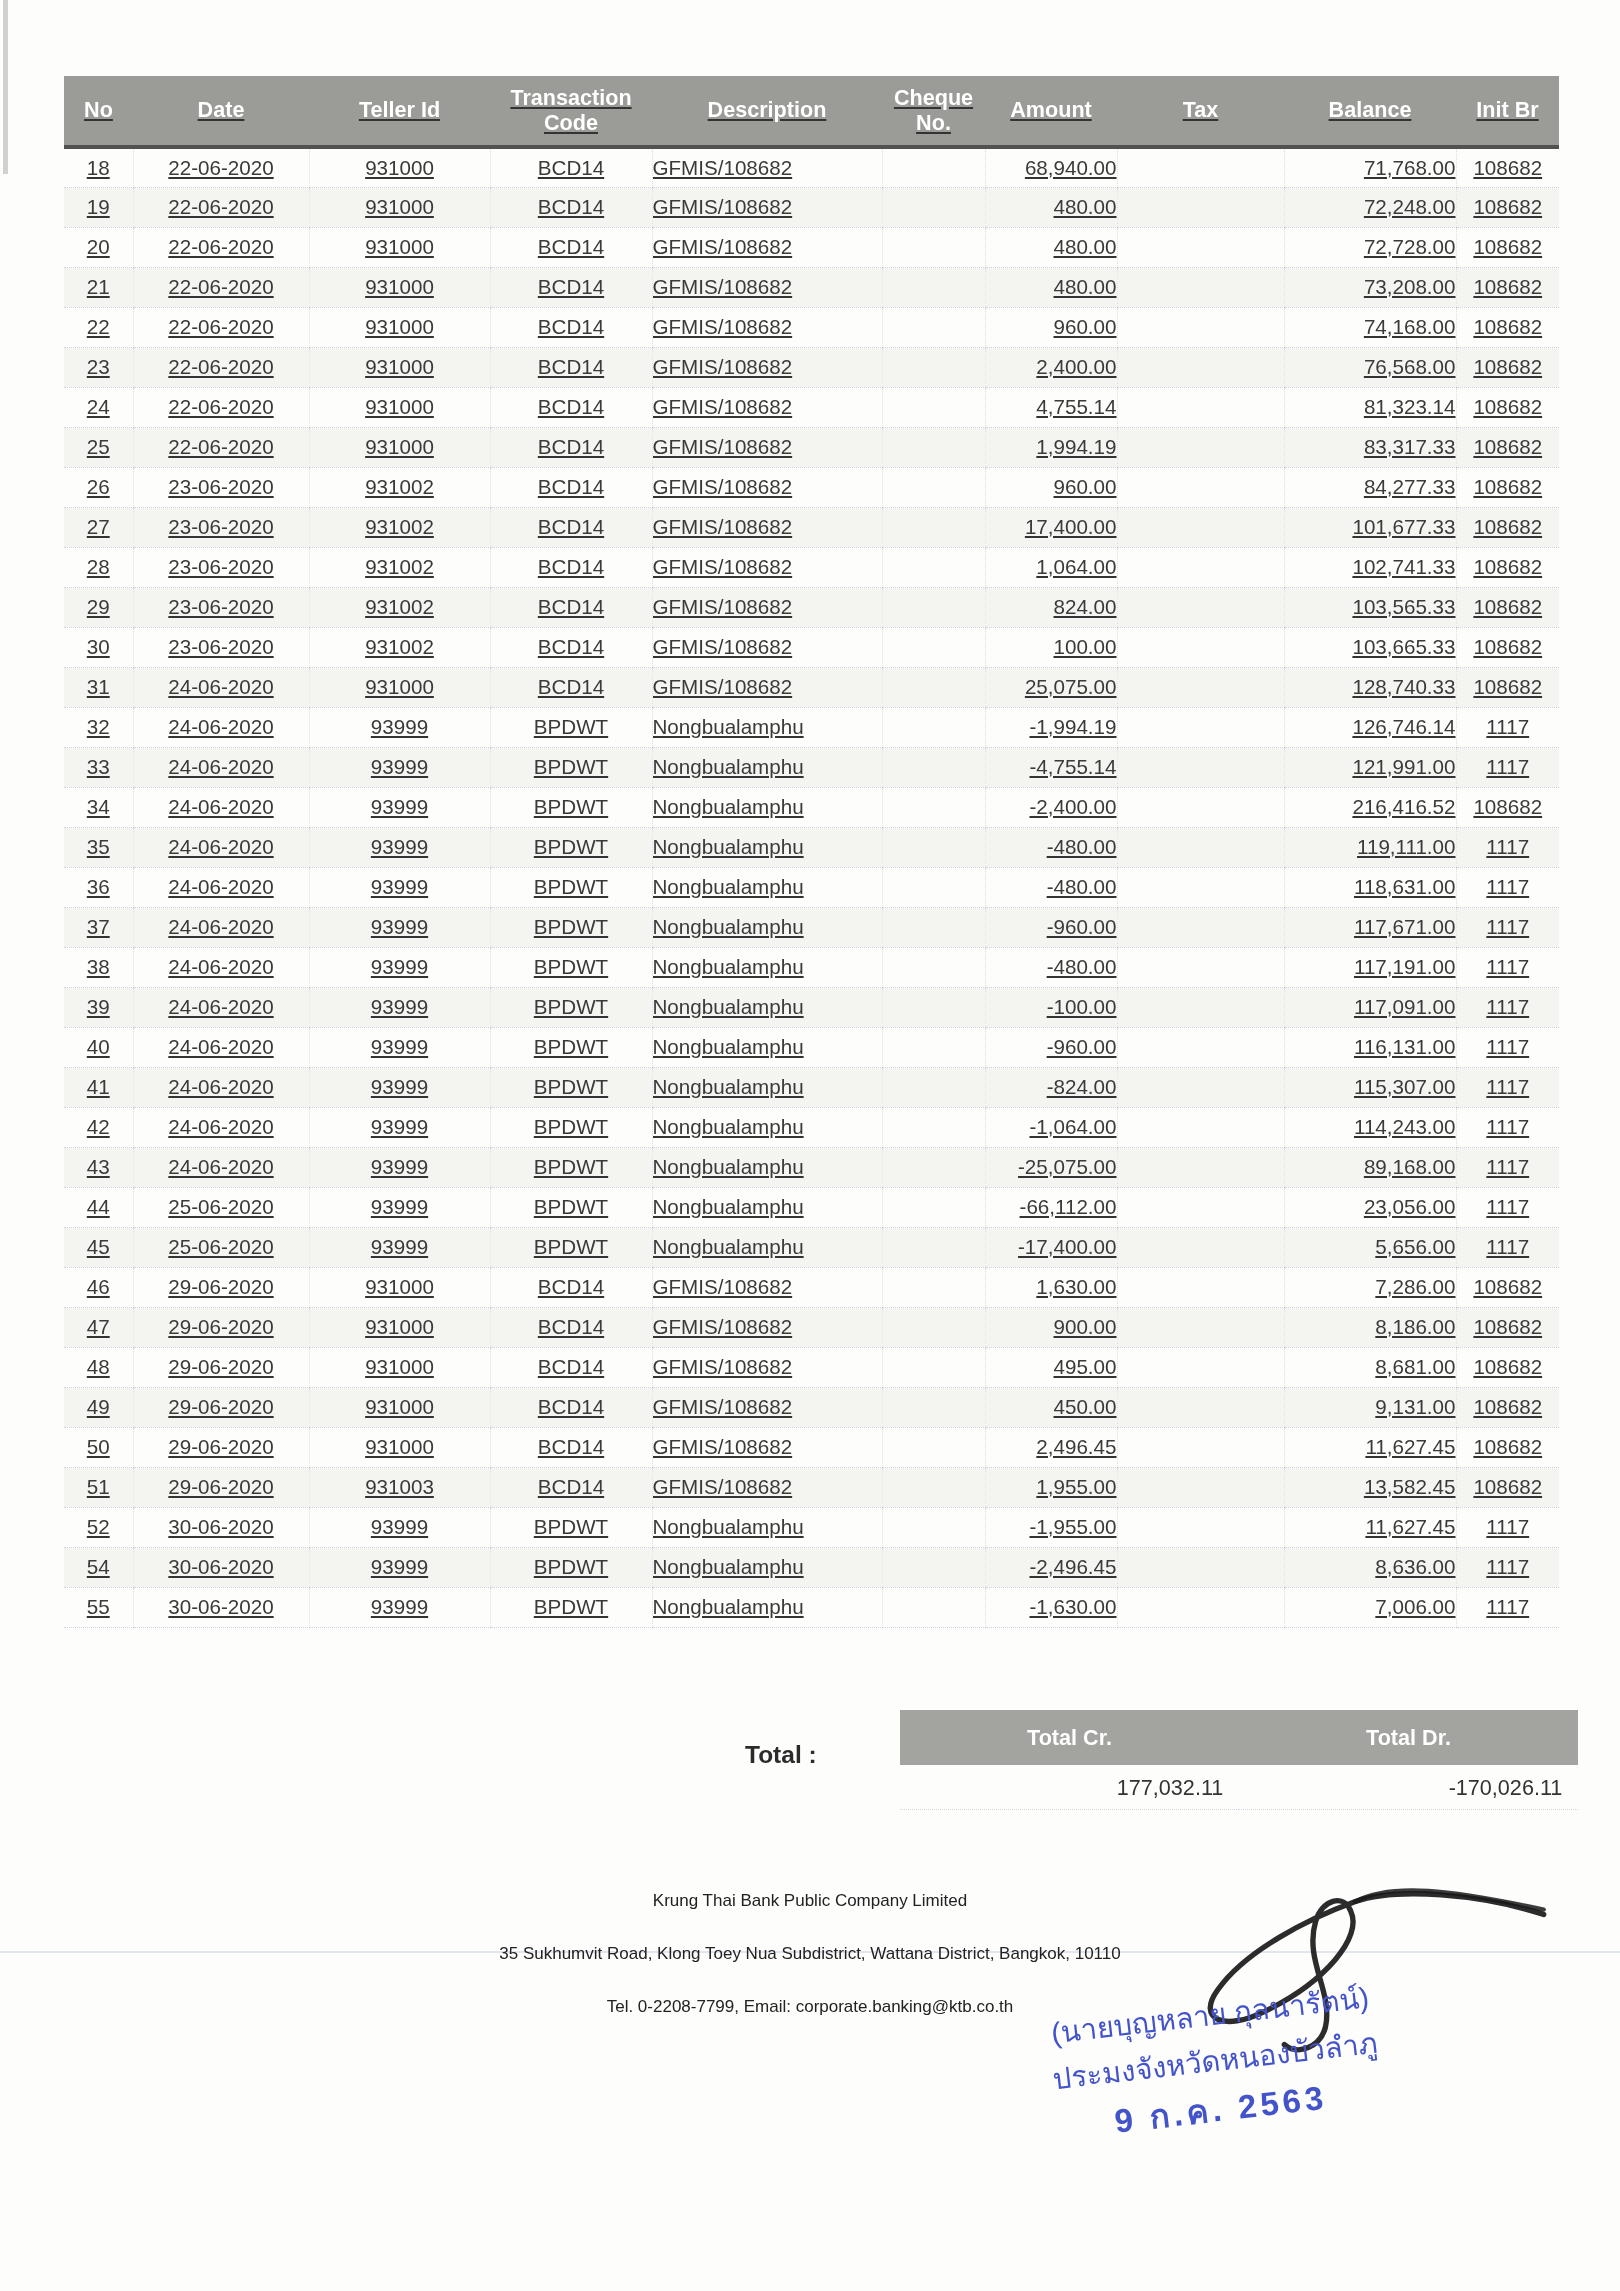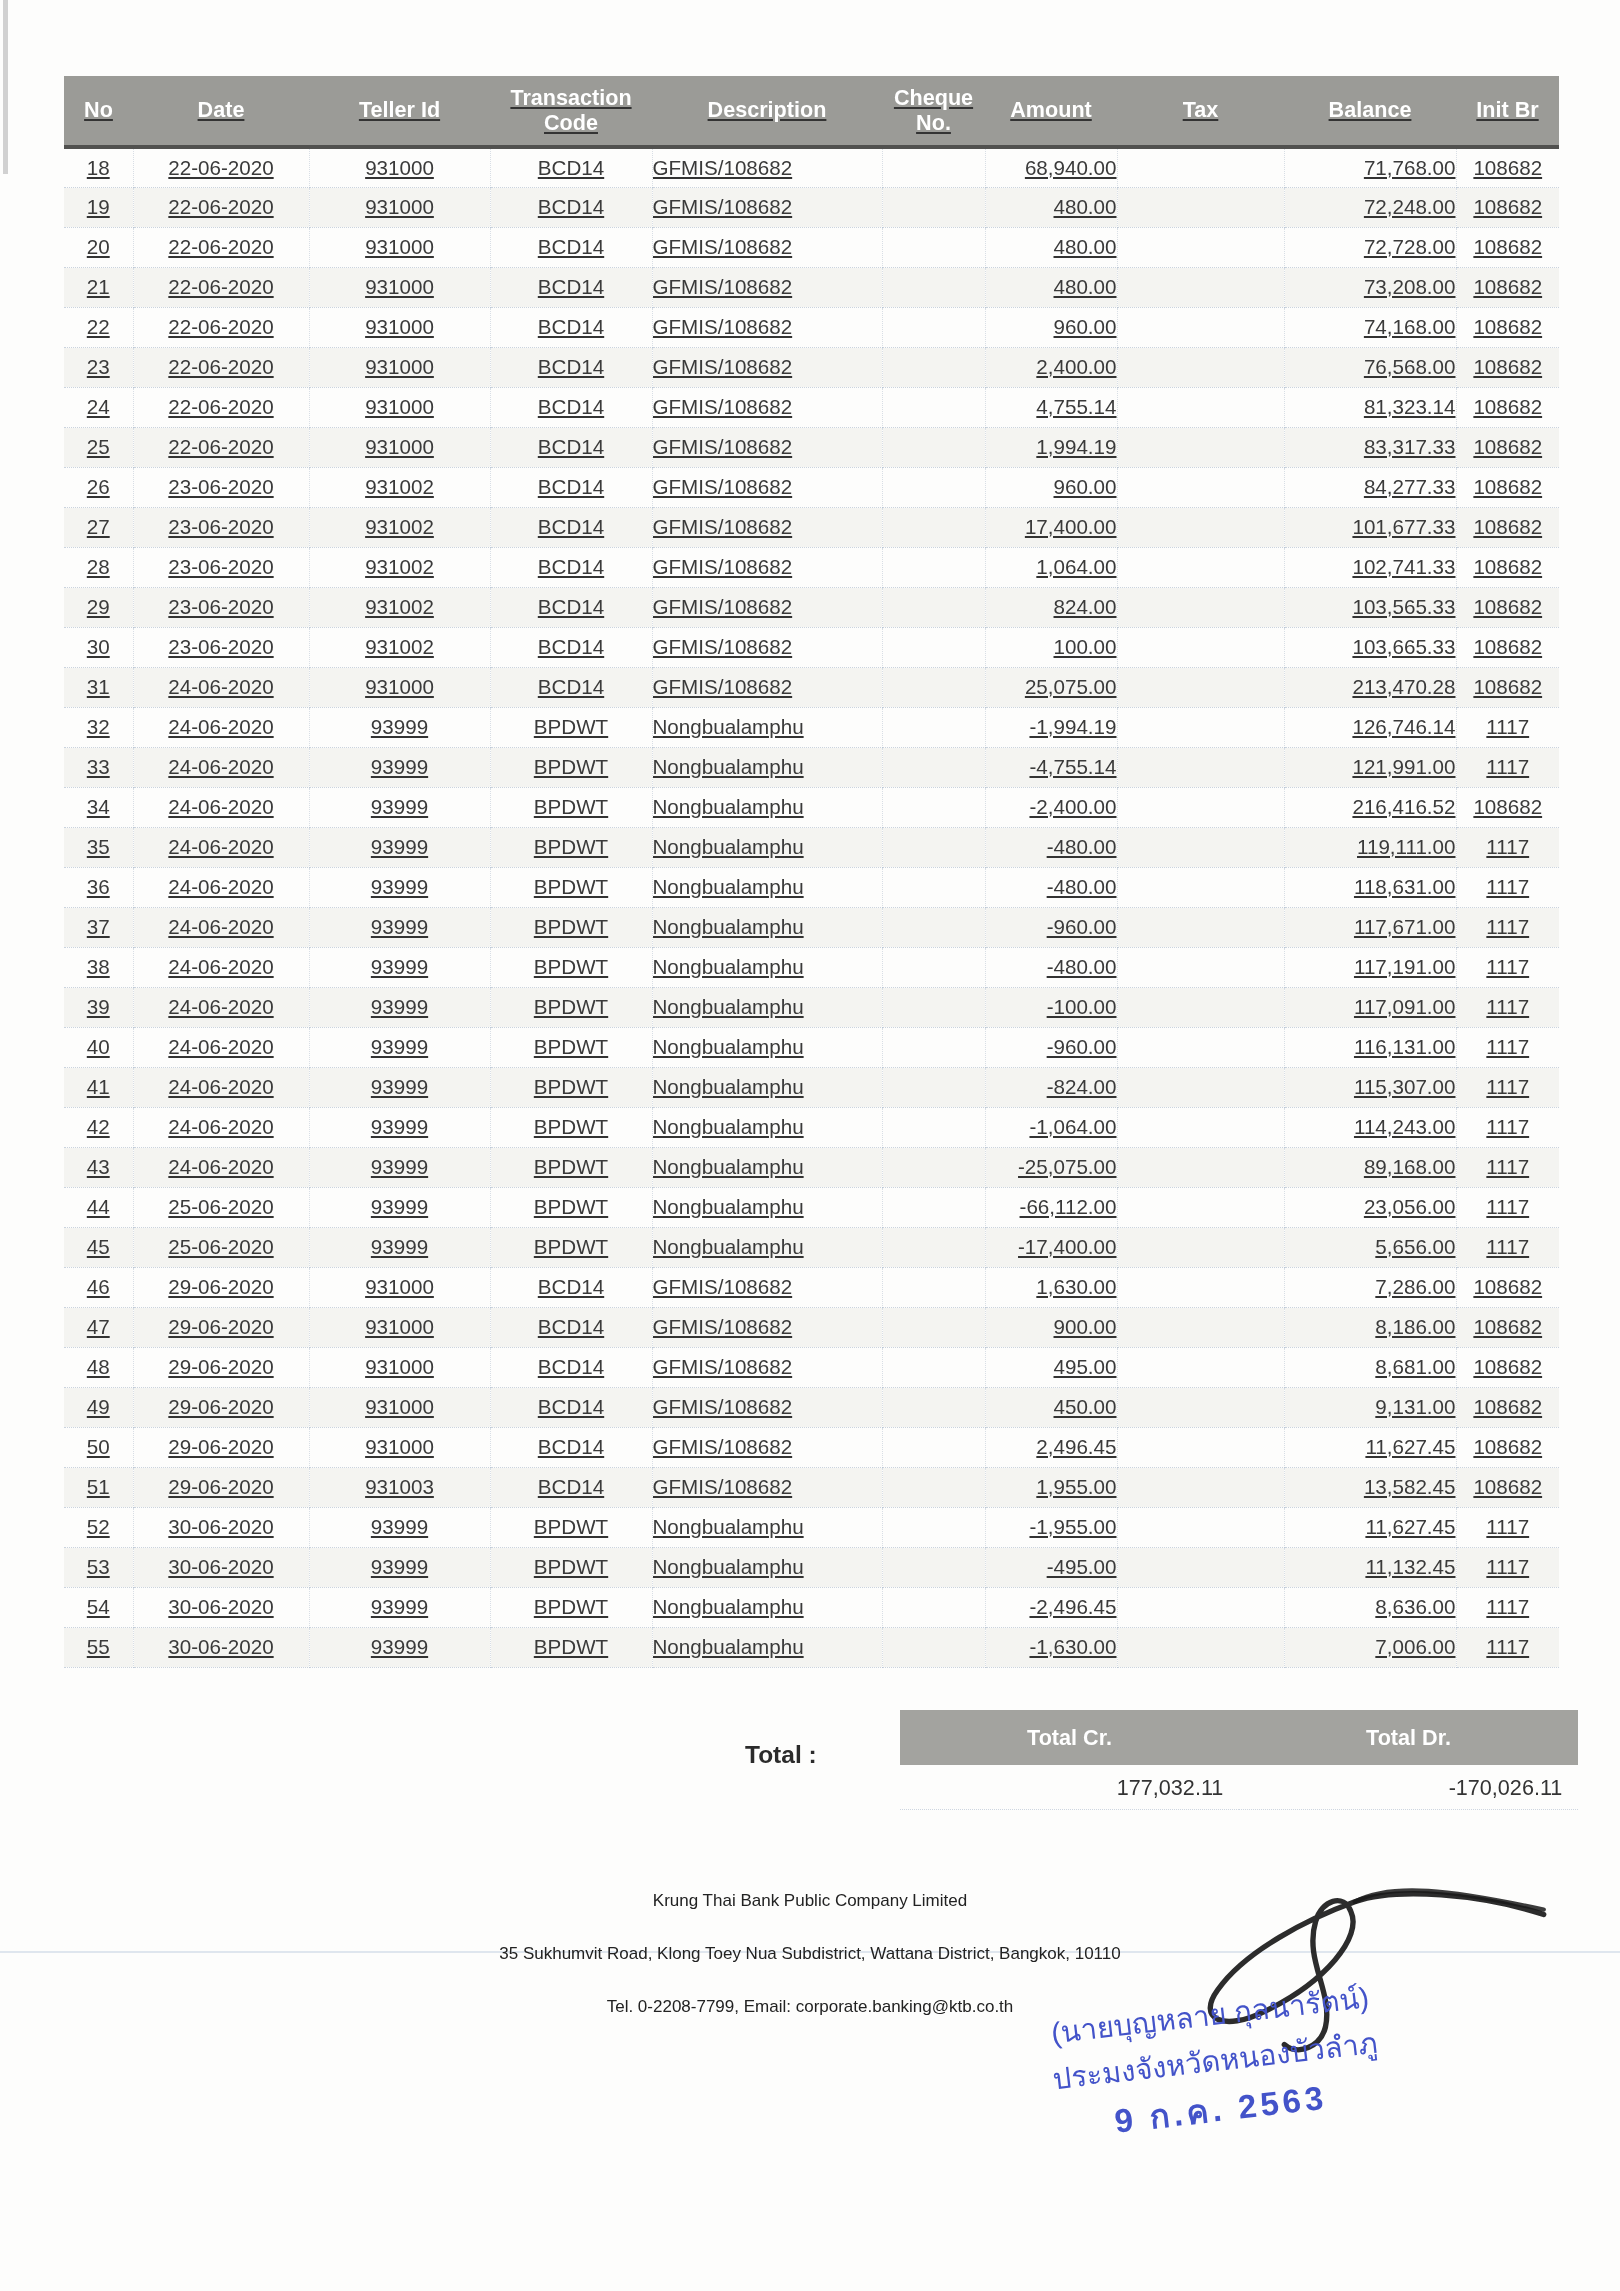--- a/index.html
+++ b/index.html
@@ -260,21 +260,21 @@
         </tr>
         <tr>
           <td class="al-c">31</td>
           <td class="al-c">24-06-2020</td>
           <td class="al-c">931000</td>
           <td class="al-c">BCD14</td>
           <td class="al-l">GFMIS/108682</td>
           <td class="al-c"></td>
           <td class="al-r">25,075.00</td>
           <td class="al-c"></td>
-          <td class="al-r">213,470.28</td>
+          <td class="al-r">128,740.33</td>
           <td class="al-c">108682</td>
         </tr>
         <tr>
           <td class="al-c">32</td>
           <td class="al-c">24-06-2020</td>
           <td class="al-c">93999</td>
           <td class="al-c">BPDWT</td>
           <td class="al-l">Nongbualamphu</td>
           <td class="al-c"></td>
           <td class="al-r">-1,994.19</td>
@@ -513,32 +513,20 @@
         <tr>
           <td class="al-c">52</td>
           <td class="al-c">30-06-2020</td>
           <td class="al-c">93999</td>
           <td class="al-c">BPDWT</td>
           <td class="al-l">Nongbualamphu</td>
           <td class="al-c"></td>
           <td class="al-r">-1,955.00</td>
           <td class="al-c"></td>
           <td class="al-r">11,627.45</td>
-          <td class="al-c">1117</td>
-        </tr>
-        <tr>
-          <td class="al-c">53</td>
-          <td class="al-c">30-06-2020</td>
-          <td class="al-c">93999</td>
-          <td class="al-c">BPDWT</td>
-          <td class="al-l">Nongbualamphu</td>
-          <td class="al-c"></td>
-          <td class="al-r">-495.00</td>
-          <td class="al-c"></td>
-          <td class="al-r">11,132.45</td>
           <td class="al-c">1117</td>
         </tr>
         <tr>
           <td class="al-c">54</td>
           <td class="al-c">30-06-2020</td>
           <td class="al-c">93999</td>
           <td class="al-c">BPDWT</td>
           <td class="al-l">Nongbualamphu</td>
           <td class="al-c"></td>
           <td class="al-r">-2,496.45</td>

